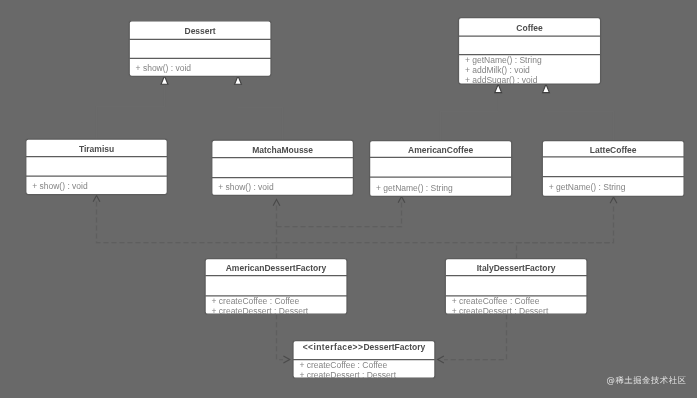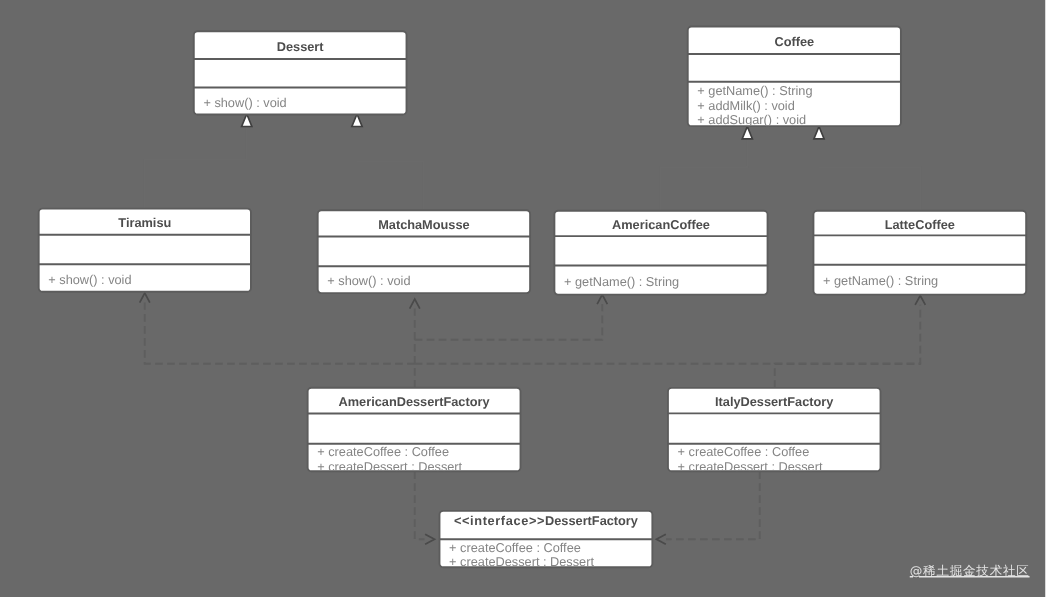--- a/index.html
+++ b/index.html
@@ -9,21 +9,21 @@
   #svgroot{position:absolute;left:0;top:0;}
   .cls-box{fill:#ffffff;stroke:#5c5c5c;stroke-width:1.25;}
   .cls-div{stroke:#5c5c5c;stroke-width:1.25;}
   .cls-title{font-family:"Liberation Sans",sans-serif;font-size:8.5px;font-weight:bold;fill:#4d4d4d;text-anchor:middle;}
   .cls-member{font-family:"Liberation Sans",sans-serif;font-size:8.5px;fill:#848484;}
   .cls-stereotype{letter-spacing:0.42px;}
   .conn{stroke:#6a6a6a;stroke-width:1.1;fill:none;}
   .conn-dash{stroke:#5e5e5e;stroke-width:1.25;fill:none;stroke-dasharray:5.1 2.9;}
   .tri{fill:#ffffff;stroke:#3f3f3f;stroke-width:1.1;stroke-linejoin:miter;}
   .oarrow{fill:none;stroke:#4a4a4a;stroke-width:1.15;stroke-linecap:butt;}
-  .wm{position:absolute;font-family:"DejaVu Sans","Liberation Sans",sans-serif;font-size:8.4px;color:#e4e4e4;white-space:nowrap;letter-spacing:0.5px;text-decoration:underline;}
+  .wm{position:absolute;font-family:"DejaVu Sans","Liberation Sans",sans-serif;font-size:8.4px;color:#e4e4e4;white-space:nowrap;letter-spacing:0.5px;}
 </style>
 </head>
 <body>
 
 <div id="stage">
   <svg id="svgroot" width="697" height="398" viewBox="0 0 697 398">
       <g>
         <polyline points="96.5,139.1 96.5,106.5 164.5,106.5 164.5,84.3" class="conn"></polyline>
         <path d="M 164.5 76 L 161.1 84.3 L 167.9 84.3 Z" class="tri"></path>
         <polyline points="282.5,139.6 282.5,107.5 238,107.5 238,84.3" class="conn"></polyline>

